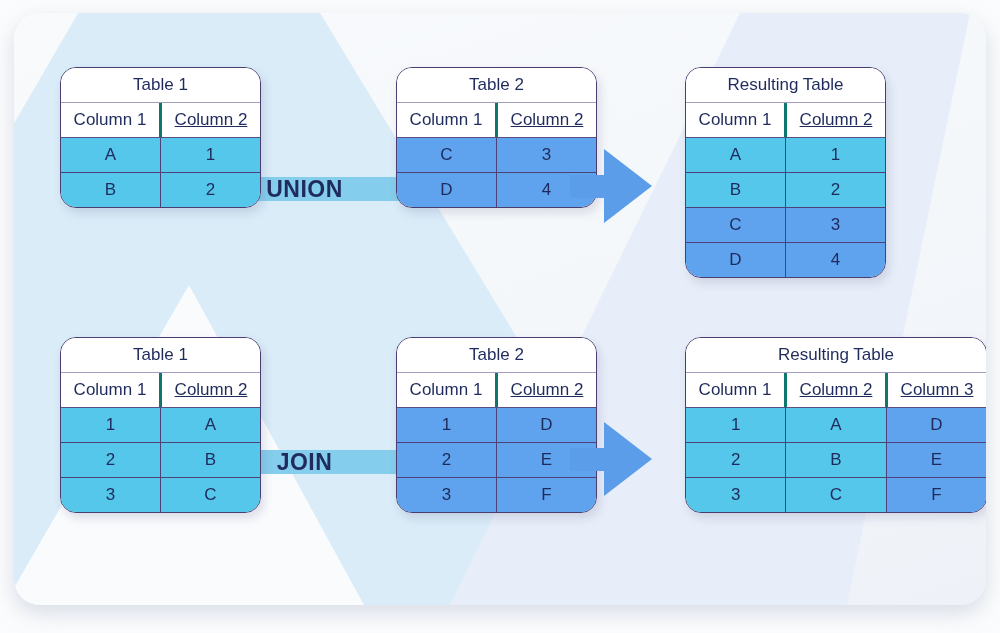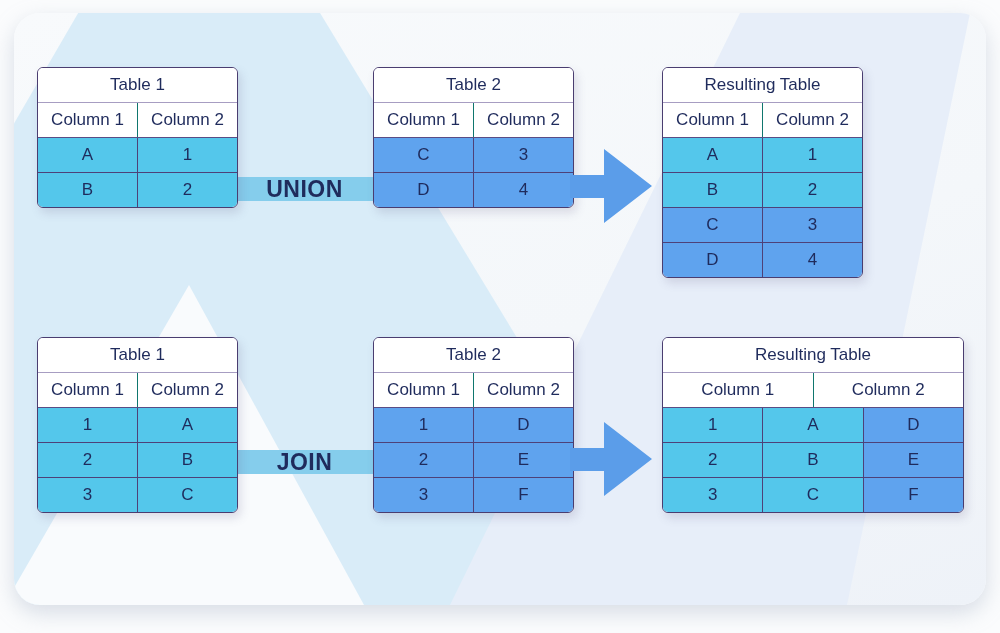--- a/index.html
+++ b/index.html
@@ -29,37 +29,37 @@
     color:var(--navy,#1b2a5e);
   }
   .arrow{position:absolute;width:86px;height:92px;z-index:3;}
   .arrow-top{left:556px;top:128px;}
   .arrow-bottom{left:556px;top:401px;}
 
   .table-slot{
     position:absolute;z-index:2;
     background:#ffffff;
     border:1.5px solid var(--tborder,#4a3d70);
-    border-radius:6px;overflow:hidden;
+    border-radius:16px;overflow:hidden;
     box-shadow:3px 5px 10px rgba(97,86,133,.18);
-    font-size:17px;color:var(--navy,#23305f);
+    font-size:17px;color:var(--navy,#23305f);margin-left:23px;
   }
   .pos-0-0{left:23px;top:54px;width:199px;}
   .pos-0-1{left:359px;top:54px;width:199px;}
   .pos-0-2{left:648px;top:54px;width:199px;}
   .pos-1-0{left:23px;top:324px;width:199px;}
   .pos-1-1{left:359px;top:324px;width:199px;}
   .pos-1-2{left:648px;top:324px;width:300px;}
 
   .t-title{
     height:34px;display:flex;align-items:center;justify-content:center;
     border-bottom:1px solid #a79dc2;background:#ffffff;font-size:17px;
   }
   .t-head{display:flex;height:34px;border-bottom:1px solid #5a4d84;background:#ffffff;}
-  .t-head .cell + .cell{border-left:1px solid #0f766e;}
+  .t-head .cell + .cell{border-left:3px solid #0f766e;text-decoration:underline;}
   .t-row{display:flex;height:34px;}
   .t-row + .t-row{border-top:1px solid #4e4178;}
   .t-row .cell + .cell{border-left:1px solid #4e4178;}
   .cell{flex:1;display:flex;align-items:center;justify-content:center;text-align:right;}
   .cell.cyan{background:var(--cyan,#54c7eb);}
   .cell.blue{background:var(--blue,#5fa3ee);}
 </style>
 </head>
 <body>
 
@@ -175,20 +175,21 @@
         <div class="t-row">
           <div class="cell blue">3</div>
           <div class="cell blue">F</div>
         </div>
       </div>
     <div class="table-slot pos-1-2">
         <div class="t-title">Resulting Table</div>
         <div class="t-head">
           <div class="cell">Column 1</div>
           <div class="cell">Column 2</div>
+          <div class="cell">Column 3</div>
         </div>
         <div class="t-row">
           <div class="cell cyan">1</div>
           <div class="cell cyan">A</div>
           <div class="cell blue">D</div>
         </div>
         <div class="t-row">
           <div class="cell cyan">2</div>
           <div class="cell cyan">B</div>
           <div class="cell blue">E</div>

